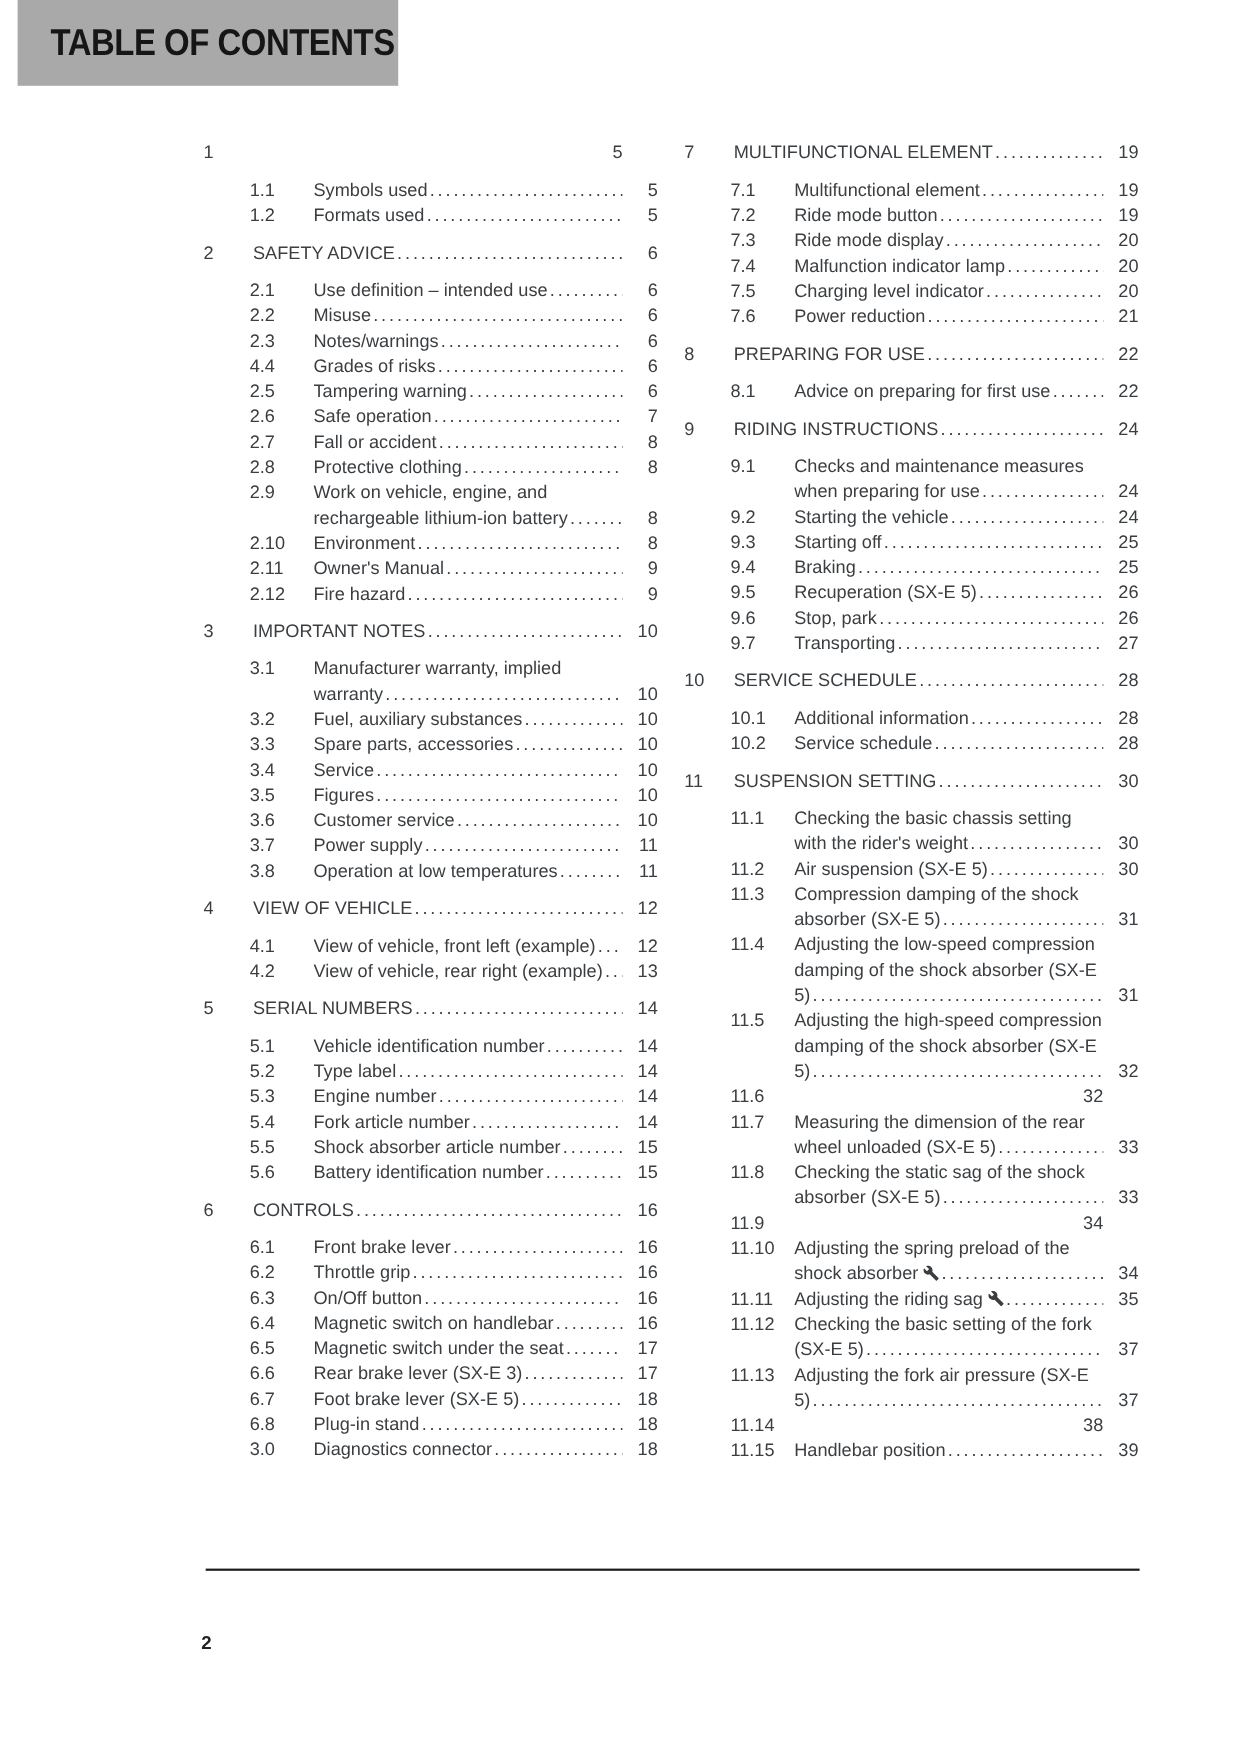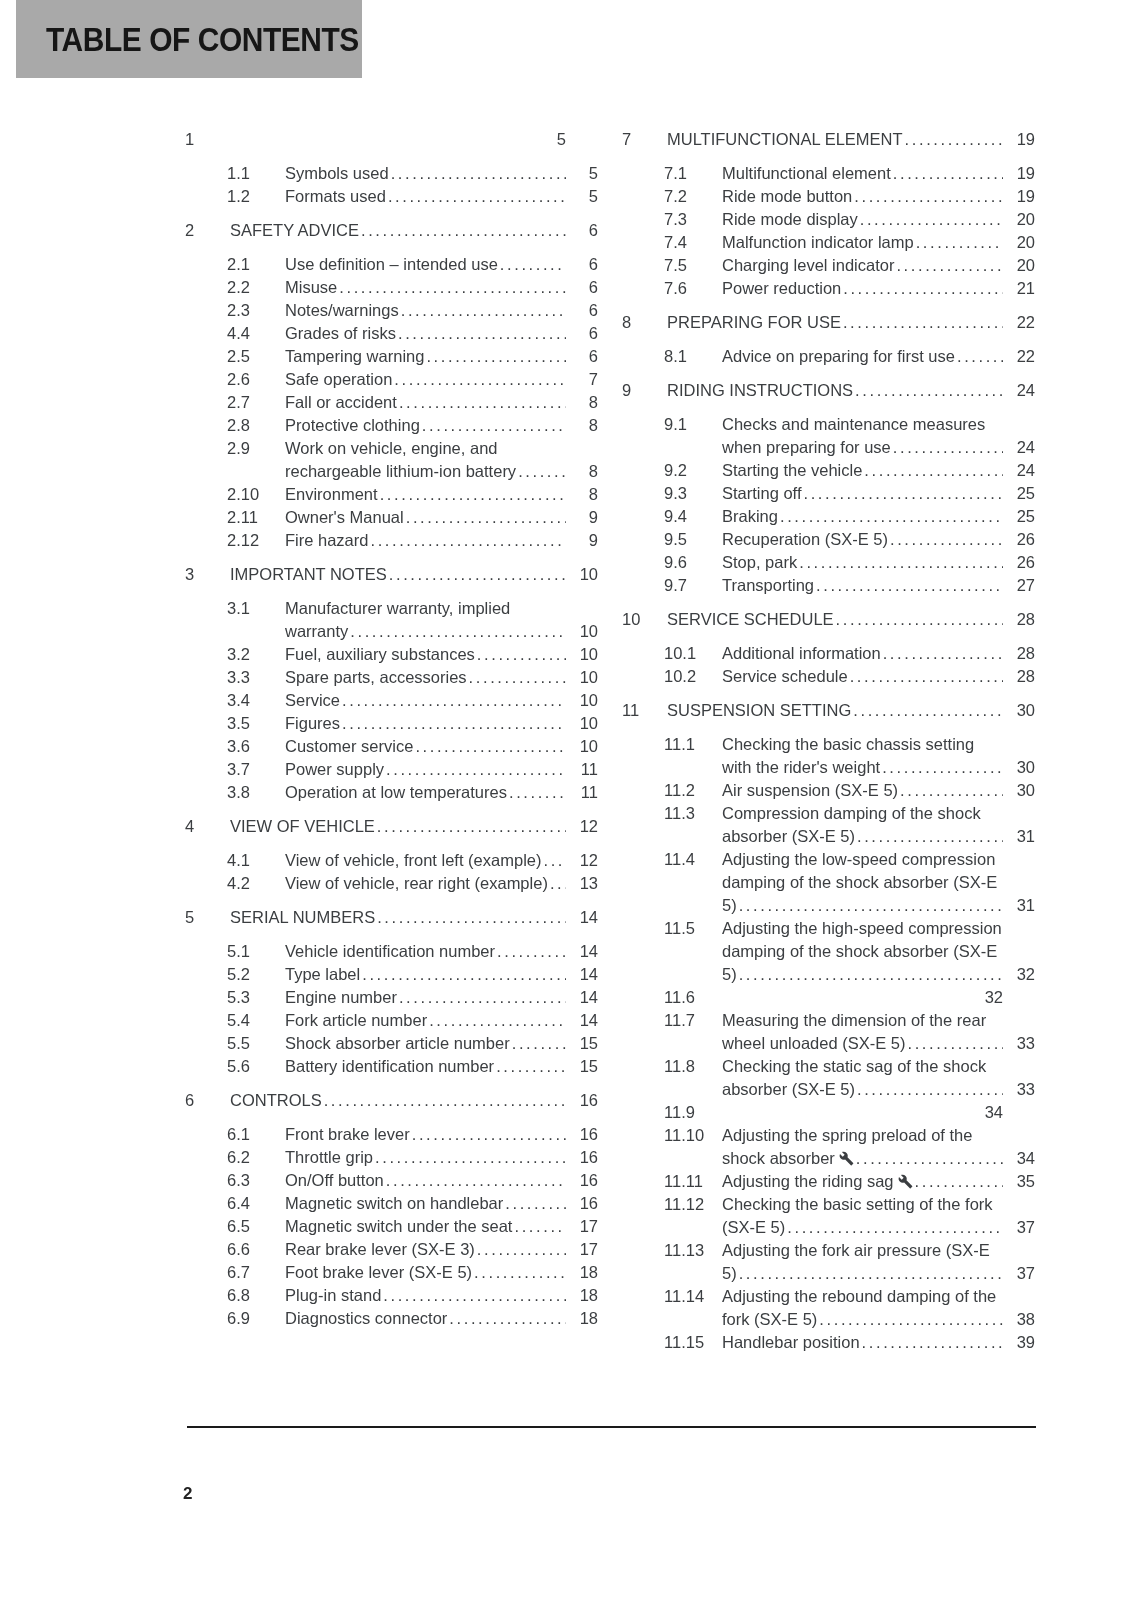--- a/index.html
+++ b/index.html
@@ -321,21 +321,21 @@
     <span class="num">6.7</span>
     <span class="mid"><span class="t">Foot brake lever (SX-E 5)</span><span class="dots"></span></span>
     <span class="pg">18</span>
   </div>
         <div class="entry sub">
     <span class="num">6.8</span>
     <span class="mid"><span class="t">Plug-in stand</span><span class="dots"></span></span>
     <span class="pg">18</span>
   </div>
         <div class="entry sub">
-    <span class="num">6.9</span>
+    <span class="num">3.0</span>
     <span class="mid"><span class="t">Diagnostics connector</span><span class="dots"></span></span>
     <span class="pg">18</span>
   </div>
       </div>
       <div class="toc-col">
         <div class="entry section">
     <span class="num">7</span>
     <span class="mid"><span class="t">MULTIFUNCTIONAL ELEMENT</span><span class="dots"></span></span>
     <span class="pg">19</span>
   </div>
@@ -501,21 +501,20 @@
     <span class="mid"><span class="t">Checking the basic setting of the fork (SX-E 5)</span><span class="dots"></span></span>
     <span class="pg">37</span>
   </div>
         <div class="entry sub">
     <span class="num">11.13</span>
     <span class="mid"><span class="t">Adjusting the fork air pressure (SX-E 5)</span><span class="dots"></span></span>
     <span class="pg">37</span>
   </div>
         <div class="entry sub">
     <span class="num">11.14</span>
-    <span class="mid"><span class="t">Adjusting the rebound damping of the fork (SX-E 5)</span><span class="dots"></span></span>
     <span class="pg">38</span>
   </div>
         <div class="entry sub">
     <span class="num">11.15</span>
     <span class="mid"><span class="t">Handlebar position</span><span class="dots"></span></span>
     <span class="pg">39</span>
   </div>
       </div>
     </main>
 

